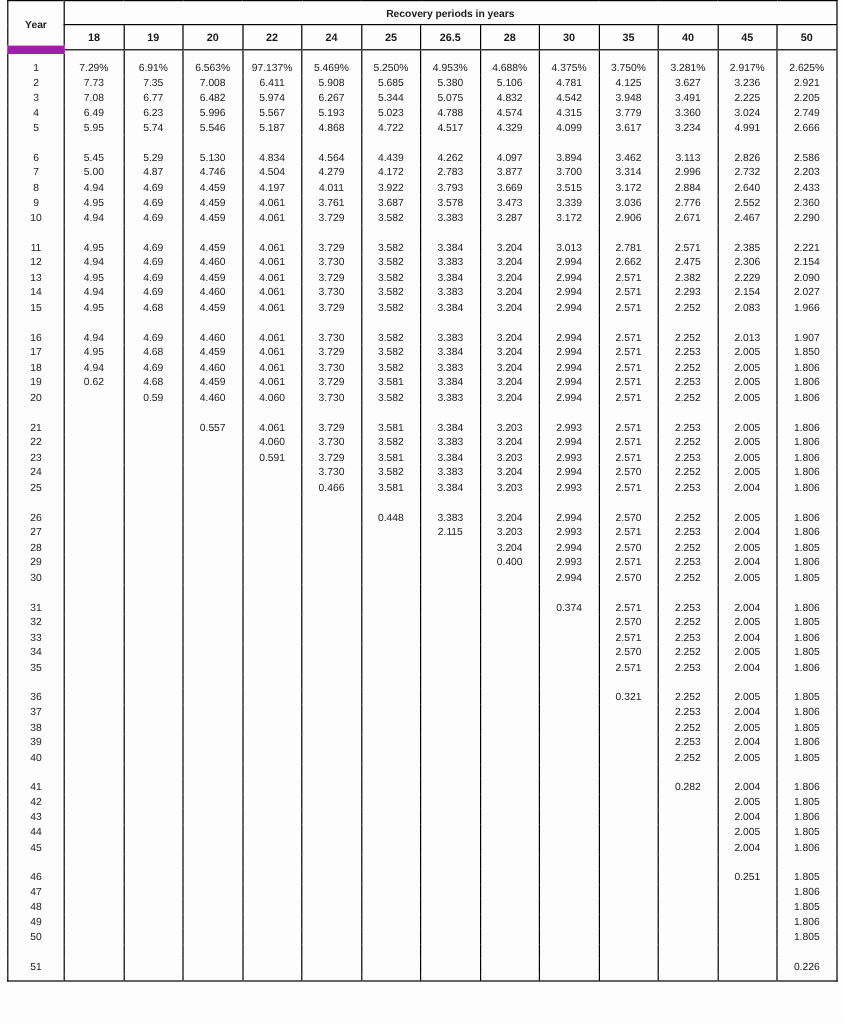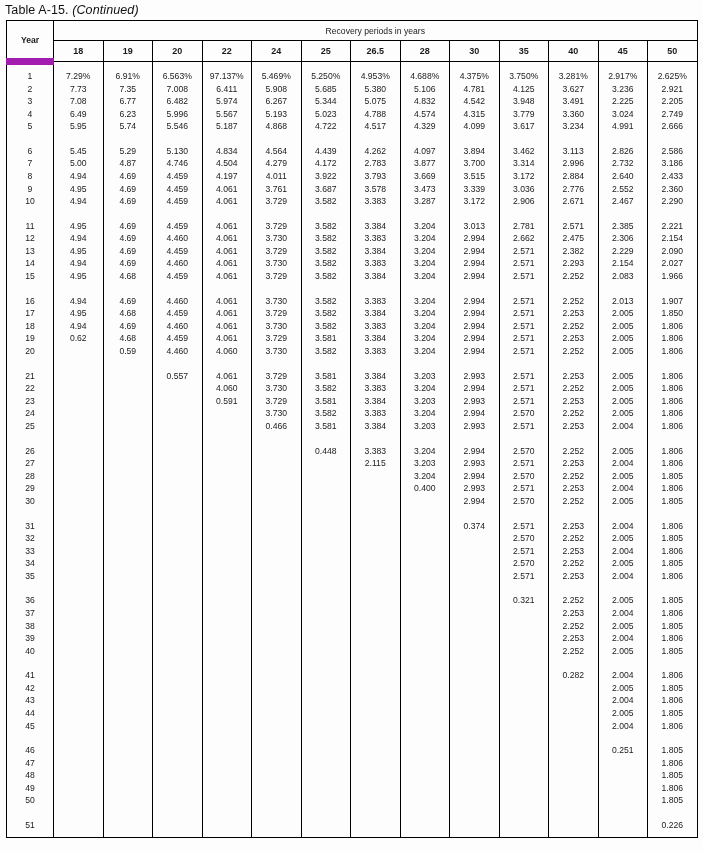--- a/index.html
+++ b/index.html
@@ -46,21 +46,21 @@
   }
   
   th.year-hd {
     border-right: 1px solid #000;
     border-bottom: 7px solid #a21caf;
     font-weight: bold;
     font-size: 9px;
   }
   th.group-hd {
     border-bottom: 1px solid #000;
-    font-weight: normal;
+    font-weight: bold;
     font-size: 9px;
     height: 19px;
   }
   tr.colnum-row th {
     border-left: 1px solid #000;
     border-bottom: 1px solid #000;
     font-weight: bold;
     font-size: 9px;
     height: 20px;
   }
@@ -72,21 +72,20 @@
     line-height: 12.55px;
   }
   tbody td:first-child { border-left: none; }
   tbody tr.pad-row td { height: 5px; line-height: 5px; }
   tbody tr.gap-row td { height: 12.2px; line-height: 12.2px; }
 </style>
 </head>
 <body>
 
 <div class="page">
-  <div class="doc-title"><span>Table A-15.</span>&nbsp;<span class="cont">(Continued)</span></div>
 
   <table class="depr">
     <colgroup id="cols">
         <col class="year-col">
         <col class="rate-col">
         <col class="rate-col">
         <col class="rate-col">
         <col class="rate-col">
         <col class="rate-col">
         <col class="rate-col">
@@ -255,21 +254,21 @@
           <td>4.746</td>
           <td>4.504</td>
           <td>4.279</td>
           <td>4.172</td>
           <td>2.783</td>
           <td>3.877</td>
           <td>3.700</td>
           <td>3.314</td>
           <td>2.996</td>
           <td>2.732</td>
-          <td>3.186</td>
+          <td>2.203</td>
         </tr>
         <tr>
           <td>8</td>
           <td>4.94</td>
           <td>4.69</td>
           <td>4.459</td>
           <td>4.197</td>
           <td>4.011</td>
           <td>3.922</td>
           <td>3.793</td>

